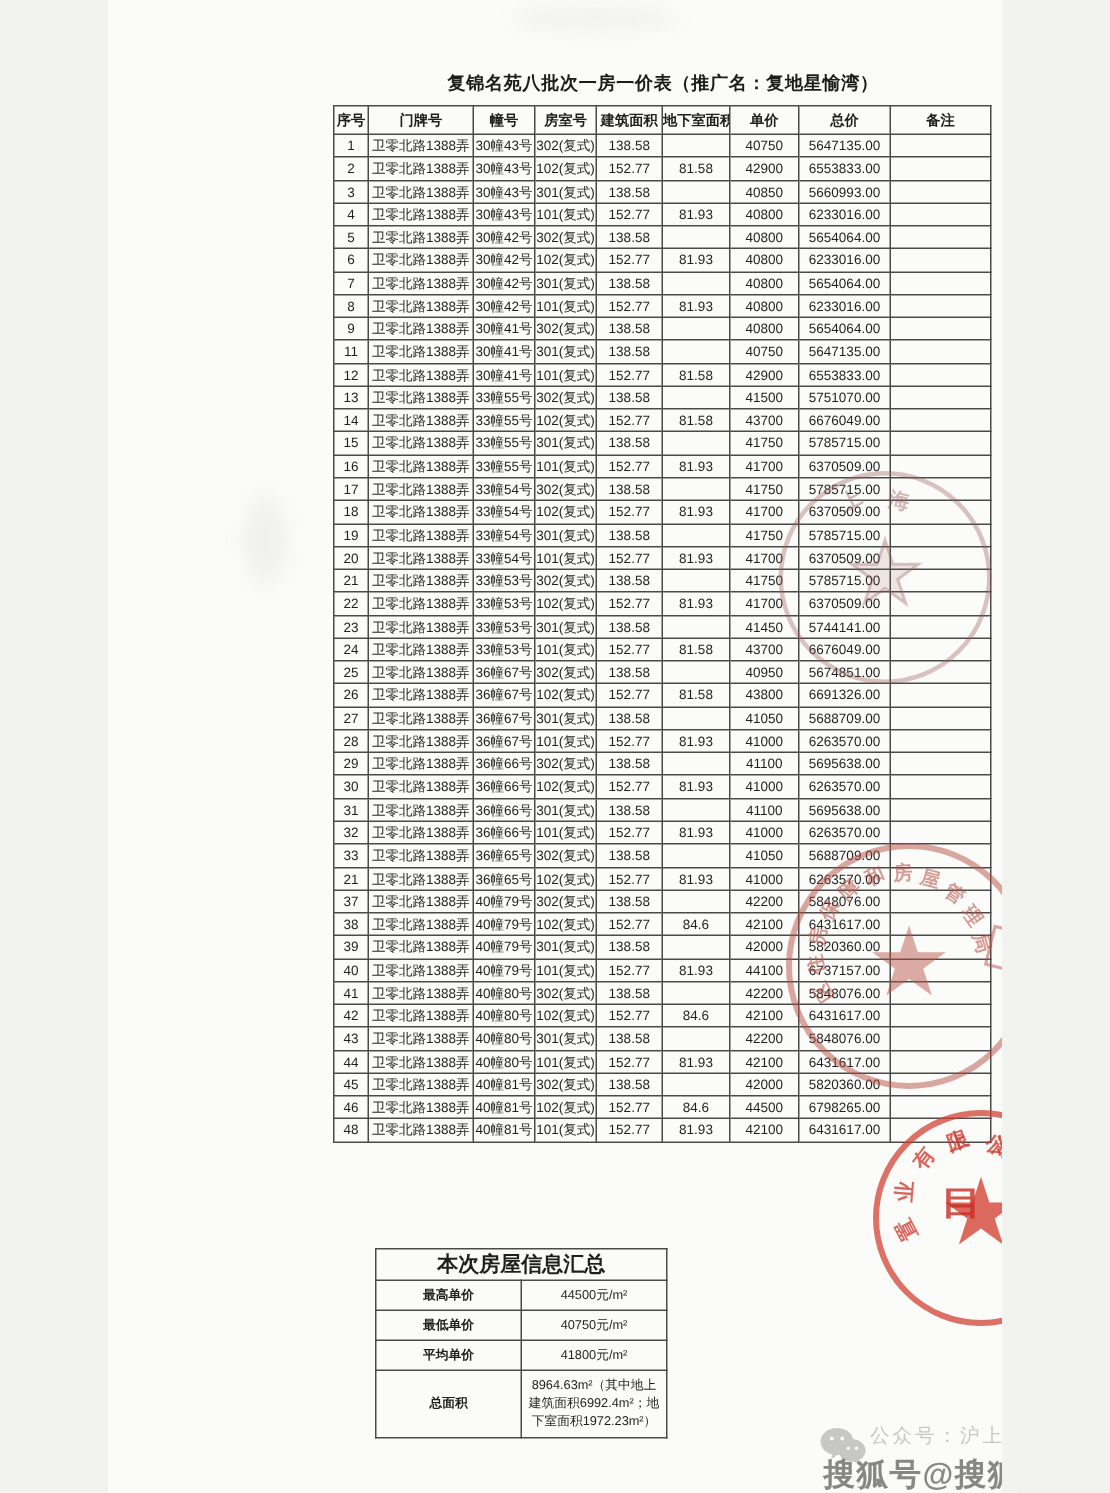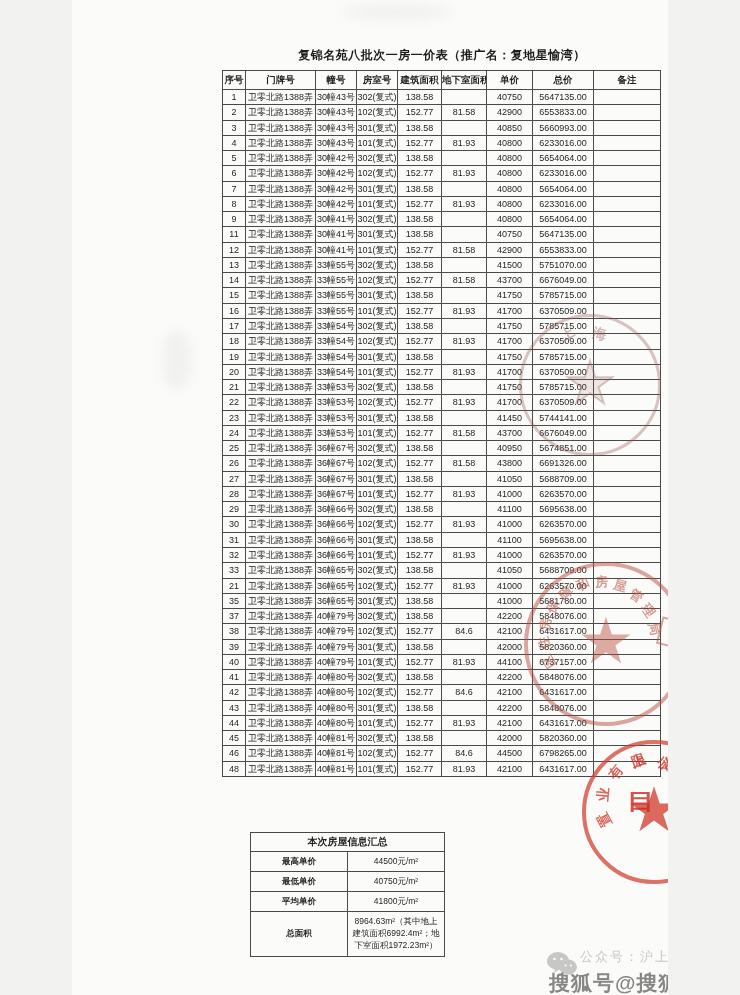--- a/index.html
+++ b/index.html
@@ -26,21 +26,21 @@
   table.price-table thead th { height:18px; font-size:9.5px; font-weight:bold;margin-top:44px; }
   table.price-table tbody td { height:14.27px; font-size:9px; line-height:14.27px; }
 
   table.summary-table {
     position:absolute; left:178px; top:832px; width:195px;
     border-collapse:collapse; table-layout:fixed;
   }
   table.summary-table th, table.summary-table td {
     border:1px solid #4a4a4a; padding:1px 3px; color:#1f1f1f; text-align:center;
   }
-  table.summary-table th { height:16px; font-size:10px; font-weight:bold;margin-left:16px; }
+  table.summary-table th { height:16px; font-size:14px; font-weight:bold;margin-left:16px; }
   table.summary-table td { font-size:8.5px; height:17px; }
   table.summary-table td.sum-value { line-height:1.4; white-space:normal; }
   table.summary-table tr.tall td { height:42px; }
 
   
   .stamp { position:absolute; border-radius:50%; pointer-events:none; }
   .stamp .star {
     position:absolute; left:50%; top:50%; transform:translate(-50%,-54%);
     line-height:1;
   }
@@ -481,31 +481,20 @@
         </tr>
         <tr>
           <td>21</td>
           <td>卫零北路1388弄</td>
           <td>36幢65号</td>
           <td>102(复式)</td>
           <td>152.77</td>
           <td>81.93</td>
           <td>41000</td>
           <td>6263570.00</td>
-          <td></td>
-        </tr>
-        <tr>
-          <td>35</td>
-          <td>卫零北路1388弄</td>
-          <td>36幢65号</td>
-          <td>301(复式)</td>
-          <td>138.58</td>
-          <td></td>
-          <td>41000</td>
-          <td>5681780.00</td>
           <td></td>
         </tr>
         <tr>
           <td>37</td>
           <td>卫零北路1388弄</td>
           <td>40幢79号</td>
           <td>302(复式)</td>
           <td>138.58</td>
           <td></td>
           <td>42200</td>

